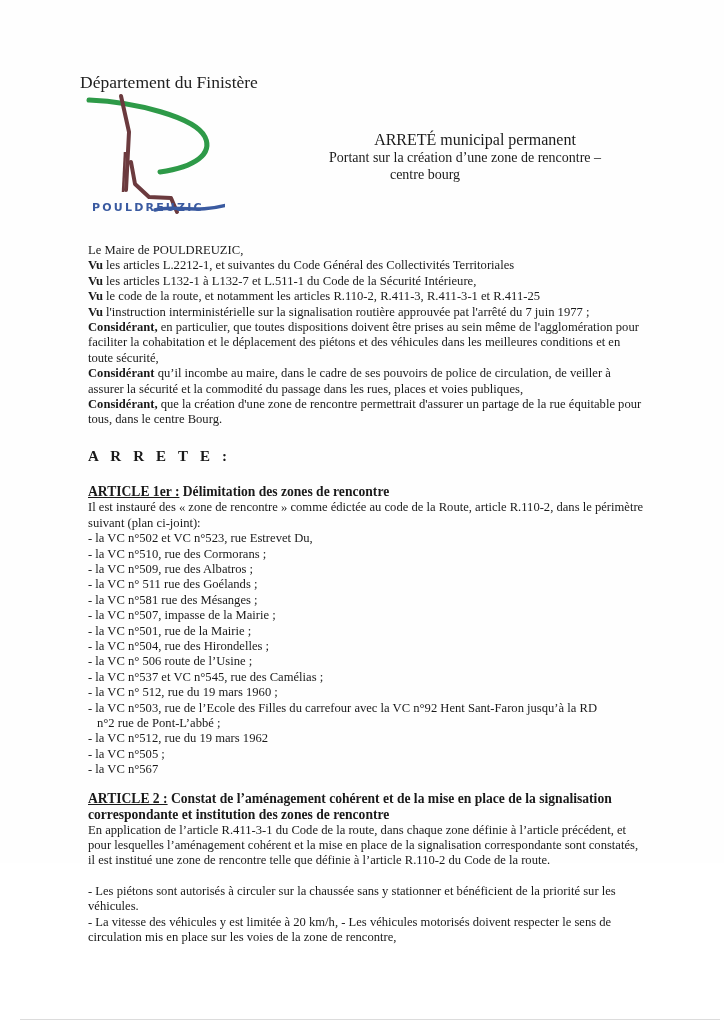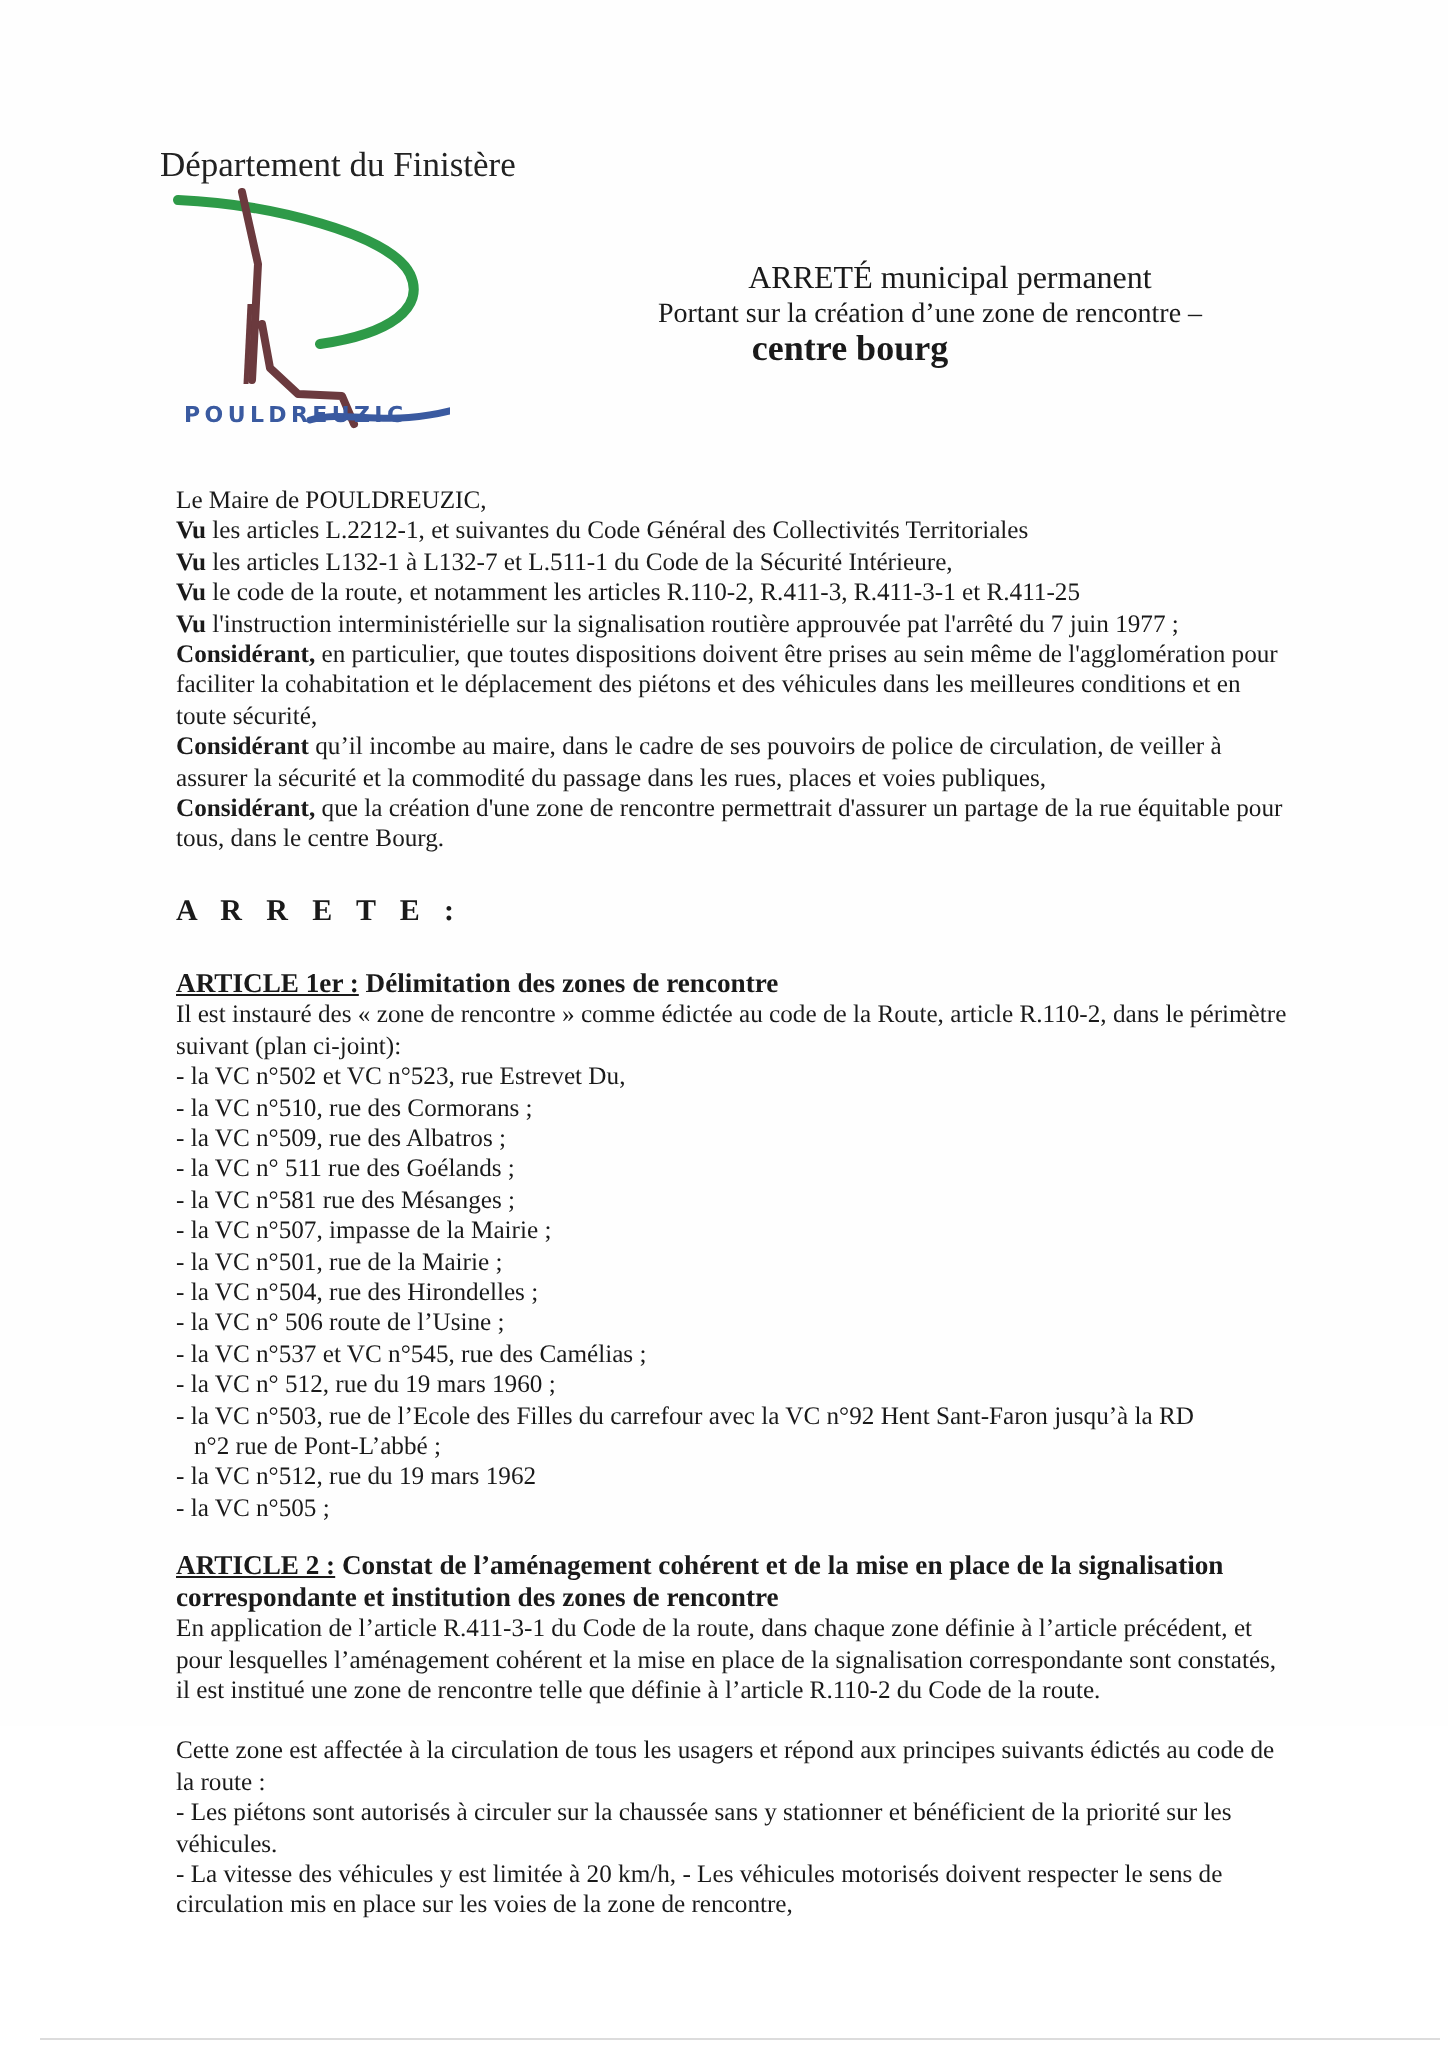--- a/index.html
+++ b/index.html
@@ -6,21 +6,21 @@
   body { width: 724px; height: 1024px; position: relative; overflow: hidden;
          font-family: "Liberation Serif", "DejaVu Serif", serif; color: #1a1a1a; }
   .page { position: absolute; left: 0; top: 0; width: 724px; height: 863px; background: #fefefe; }
   .dept { position: absolute; left: 80px; top: 72px; font-size: 17.5px; color: #222; }
   .logo { position: absolute; left: 85px; top: 92px; width: 140px; height: 128px; }
   .logo-text { position: absolute; left: 92px; top: 201px; font-family: "DejaVu Sans", sans-serif;
                font-size: 11px; letter-spacing: 2.2px; color: #3a5aa0; font-weight: bold; }
   .title-block { position: absolute; left: 300px; top: 130px; width: 320px; text-align: center; }
   .title-main { font-size: 16px; margin-left: 30px; line-height: 19px; }
   .title-sub { font-size: 14px; font-weight: normal; line-height: 17px; margin-left: 10px; }
-  .title-sub2 { font-size: 18px; font-weight: bold; line-height: 17px; margin-left: -70px; }
+  .title-sub2 { font-size: 14px; font-weight: normal; line-height: 17px; margin-left: -70px; }
   .body { position: absolute; left: 88px; top: 243px; width: 556px; font-size: 12.6px; line-height: 15.4px; }
   .body p { margin: 0; }
   .b { font-weight: bold; }
   .arrete { font-weight: bold; letter-spacing: 4.2px; font-size: 15px; margin: 21px 0 20px 0; }
   .art-head { font-weight: bold; font-size: 13.6px; line-height: 16px; }
   .art-head .u { text-decoration: underline; }
   .list { margin: 0; padding: 0; list-style: none; }
   .list li { margin: 0; padding-left: 0; }
   .list li.cont { padding-left: 9px; }
   .gap { height: 13px; }
@@ -71,26 +71,26 @@
       <li>- la VC n°507, impasse de la Mairie ;</li>
       <li>- la VC n°501, rue de la Mairie ;</li>
       <li>- la VC n°504, rue des Hirondelles ;</li>
       <li>- la VC n° 506 route de l’Usine ;</li>
       <li>- la VC n°537 et VC n°545, rue des Camélias ;</li>
       <li>- la VC n° 512, rue du 19 mars 1960 ;</li>
       <li>- la VC n°503, rue de l’Ecole des Filles du carrefour avec la VC n°92 Hent Sant-Faron jusqu’à la RD</li>
       <li class="cont">n°2 rue de Pont-L’abbé ;</li>
       <li>- la VC n°512, rue du 19 mars 1962</li>
       <li>- la VC n°505 ;</li>
+      <li>- la VC n°567</li>
     </ul>
 
     <div class="gap"></div>
 
     <div class="art-head"><span class="u">ARTICLE 2 :</span><span> Constat de l’aménagement cohérent et de la mise en place de la signalisation correspondante et institution des zones de rencontre</span></div>
     <p>En application de l’article R.411-3-1 du Code de la route, dans chaque zone définie à l’article précédent, et pour lesquelles l’aménagement cohérent et la mise en place de la signalisation correspondante sont constatés, il est institué une zone de rencontre telle que définie à l’article R.110-2 du Code de la route.</p>
     <div class="gap2"></div>
-    <p>Cette zone est affectée à la circulation de tous les usagers et répond aux principes suivants édictés au code de la route :</p>
     <p>- Les piétons sont autorisés à circuler sur la chaussée sans y stationner et bénéficient de la priorité sur les véhicules.</p>
     <p>- La vitesse des véhicules y est limitée à 20 km/h, - Les véhicules motorisés doivent respecter le sens de circulation mis en place sur les voies de la zone de rencontre,</p>
   </div>
 
   <div class="bottom-line"></div>
 </div>
 
 </body></html>

